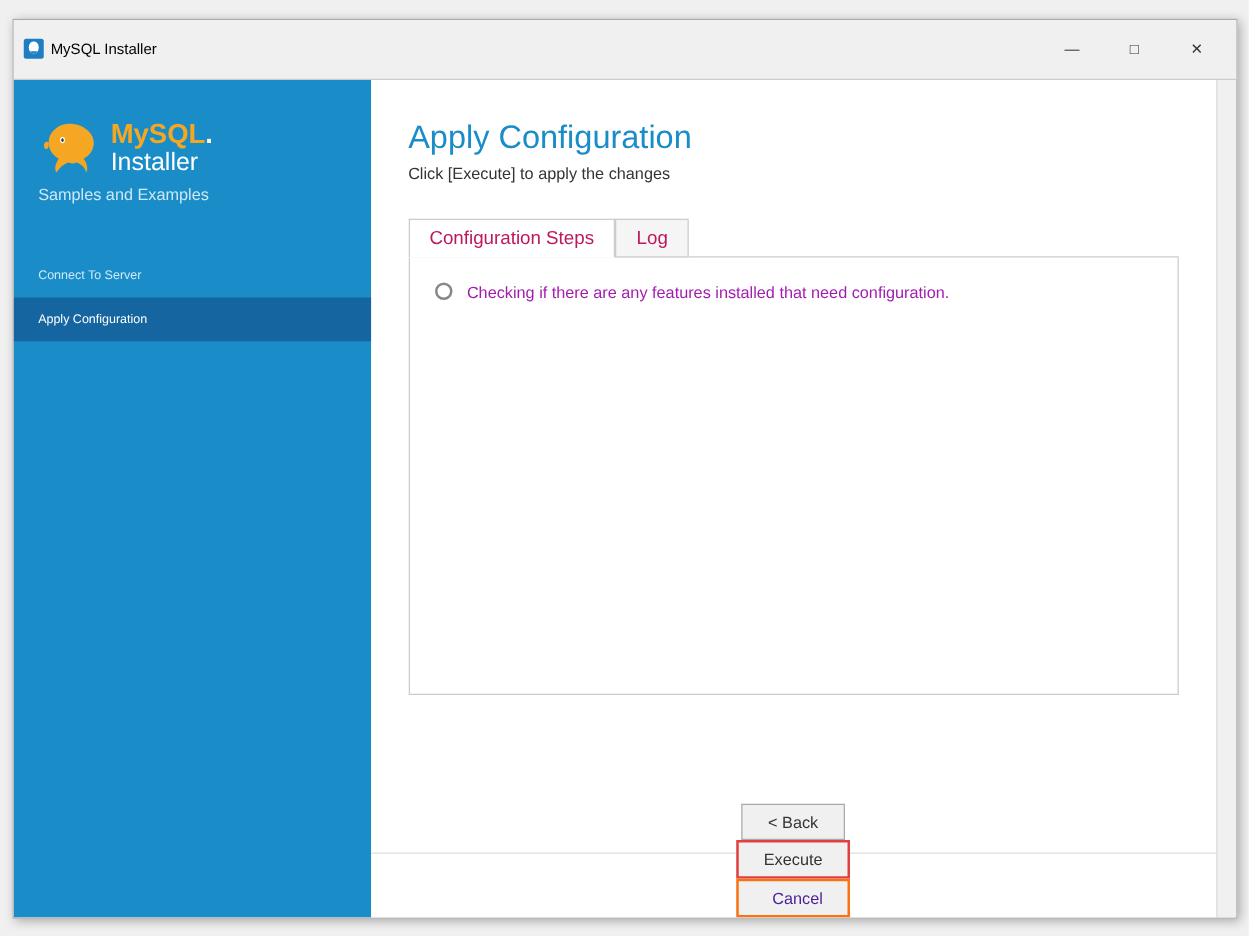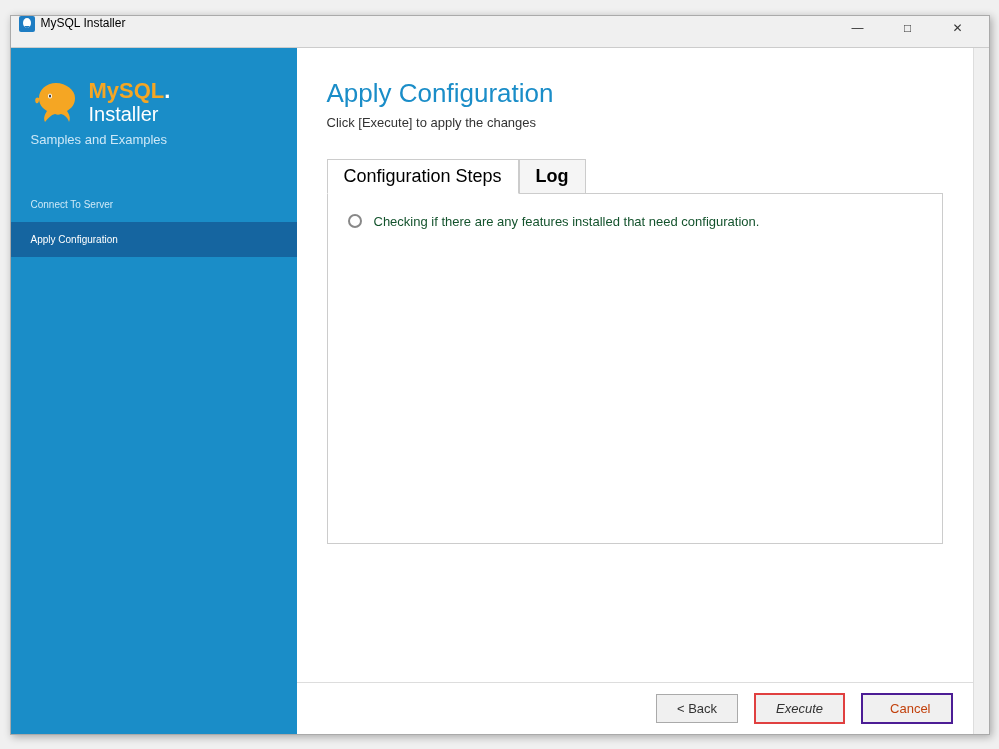--- a/index.html
+++ b/index.html
@@ -20,22 +20,23 @@
       background: #fff;
       border: 1px solid #aaa;
       box-shadow: 2px 2px 8px rgba(0,0,0,0.3);
       display: flex;
       flex-direction: column;
     }
 
     .title-bar {
       background: #f0f0f0;
       border-bottom: 1px solid #ccc;
-      height: 32px;
-      display: flex;
+      height: 48px;
+      display: flex;
+      align-items: center;
       padding: 0 8px;
       flex-shrink: 0;
     }
 
     .title-bar-icon {
       width: 16px;
       height: 16px;
       margin-right: 6px;
       background: #1e7dc3;
       border-radius: 2px;
@@ -174,96 +175,95 @@
     }
 
     .tab-bar {
       display: flex;
       border-bottom: 1px solid #ccc;
       margin-bottom: 0;
     }
 
     .tab {
       padding: 6px 16px;
-      font-size: 18px;
+      font-size: 15px;
       cursor: pointer;
       border: 1px solid #ccc;
       background: #fff;
       position: relative;
       top: 1px;
-      color: #000000;
+      color: #be185d;
     }
 
     .tab.active {
       border-bottom: 1px solid #fff;
       background: #fff;
       font-weight: 500;
     }
 
     .tab:not(.active) {
       background: #f5f5f5;
-      font-weight: bold;
     }
 
     .tab-content {
       border: 1px solid #ccc;
       border-top: none;
       padding: 20px;
       min-height: 350px;
     }
 
     .step-item {
       display: flex;
       align-items: center;
       margin-bottom: 14px;
       font-size: 13px;
-      color: #14532d;
+      color: #a21caf;
     }
 
     .step-radio {
       width: 14px;
       height: 14px;
       border-radius: 50%;
       border: 2px solid #888;
       margin-right: 12px;
       flex-shrink: 0;
       background: #fff;
     }
 
     .footer {
       height: 52px;
       border-top: 1px solid #ddd;
       display: flex;
       align-items: center;
       justify-content: flex-end;
       padding: 0 20px;
-      gap: 16px;
-      flex-shrink: 0;
+      gap: 0;
+      flex-shrink: 0;
+      flex-direction: column;
     }
 
     .btn {
       padding: 6px 20px;
       font-size: 13px;
       cursor: pointer;
       border: 1px solid #aaa;
       background: #f0f0f0;
       color: #333;
       min-width: 80px;
     }
 
     .btn-execute {
       border: 2px solid #e04040;
       background: #f0f0f0;
       font-weight: 500;
-      font-style: italic;
     }
 
     .btn-cancel {
-      border: 2px solid #4c1d95;
-      color: #c2410c;
+      border: 2px solid #f97316;
+      color: #4c1d95;
       padding-left: 27px;
     }
 
     .scrollbar-area {
       width: 16px;
       background: #f0f0f0;
       border-left: 1px solid #ddd;
       flex-shrink: 0;
     }
   </style>

